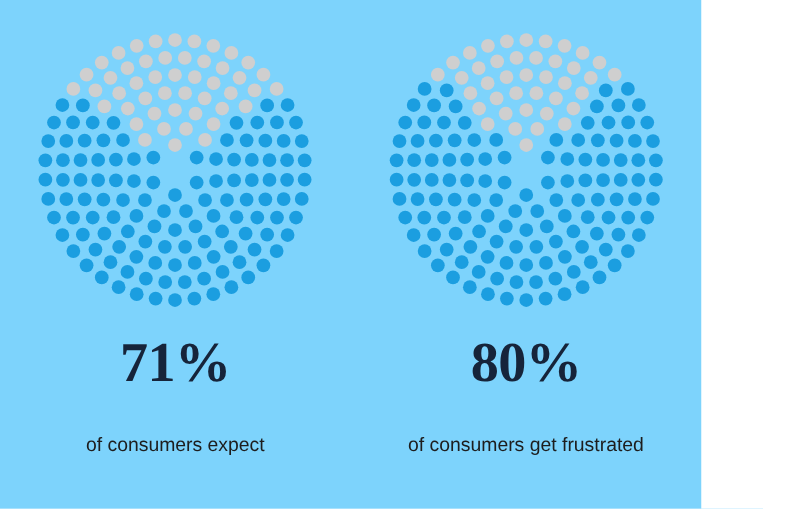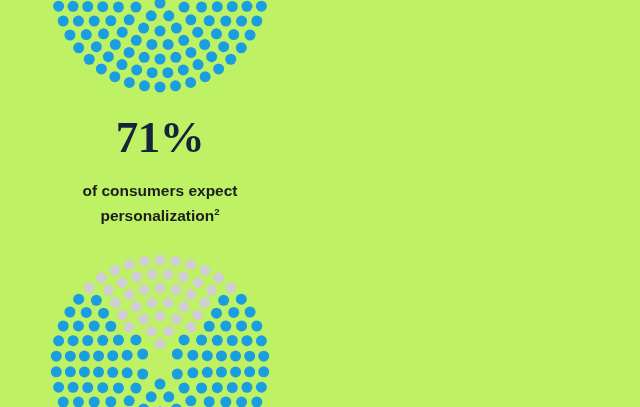--- a/index.html
+++ b/index.html
@@ -7,27 +7,27 @@
     padding: 0;
   }
   body {
     width: 640px;
     height: 407px;
     background: #ffffff;
     font-family: "Liberation Sans", sans-serif;
     overflow: hidden;
   }
   .infographic {
-    width: 640px;
+    width: 561px;
     height: 407px;
     display: flex;
-    flex-direction: column;
+    flex-direction: row;
     align-items: flex-start;
     justify-content: center;
-    background: #bef264;
+    background: #7dd3fc;
   }
   .stat-panel {
     width: 320px;
     height: 407px;
     position: relative;
     display: flex;
     flex-direction: column;
     align-items: center;
   }
   .dot-chart {
@@ -45,24 +45,24 @@
     margin-top: 22px;
     font-family: "Liberation Serif", "DejaVu Serif", serif;
     font-size: 45px;
     font-weight: 700;
     color: #16243a;
     line-height: 1;
     letter-spacing: -0.5px;
     text-align: center;
   }
   .caption {
-    margin-top: 19px;
+    margin-top: 32px;
     font-family: "Liberation Sans", sans-serif;
     font-size: 15.5px;
-    font-weight: 700;
+    font-weight: 400;
     color: #1d1d1d;
     line-height: 1.55;
     text-align: center;
     max-width: 290px;
   }
   .caption .line {
     display: block;
     white-space: nowrap;
   }
   sup {
@@ -247,21 +247,20 @@
             <circle cx="51.41" cy="24.07" r="5.5" fill="#cfcfcf"></circle>
             <circle cx="64.88" cy="16.30" r="5.5" fill="#cfcfcf"></circle>
             <circle cx="79.35" cy="10.62" r="5.5" fill="#cfcfcf"></circle>
             <circle cx="94.50" cy="7.16" r="5.5" fill="#cfcfcf"></circle>
           </g>
       </svg>
     </div>
     <div class="percent-value">71%</div>
     <div class="caption">
       <span class="line">of consumers expect</span>
-      <span class="line"><span>personalization</span><sup>2</sup></span>
     </div>
   </div>
 
   <div class="stat-panel">
     <div class="dot-chart">
       <svg viewBox="0 0 220 220">
         <g>
             <circle cx="110.00" cy="90.00" r="5.5" fill="#cfcfcf"></circle>
             <circle cx="127.32" cy="100.00" r="5.5" fill="#1b9ee0"></circle>
             <circle cx="127.32" cy="120.00" r="5.5" fill="#1b9ee0"></circle>
@@ -428,16 +427,17 @@
             <circle cx="39.26" cy="33.76" r="5.5" fill="#cfcfcf"></circle>
             <circle cx="51.41" cy="24.07" r="5.5" fill="#cfcfcf"></circle>
             <circle cx="64.88" cy="16.30" r="5.5" fill="#cfcfcf"></circle>
             <circle cx="79.35" cy="10.62" r="5.5" fill="#cfcfcf"></circle>
             <circle cx="94.50" cy="7.16" r="5.5" fill="#cfcfcf"></circle>
           </g>
       </svg>
     </div>
     <div class="percent-value">80%</div>
     <div class="caption">
+      <span class="line">of consumers get frustrated</span>
     </div>
   </div>
 
 </div>
 
 </body></html>

